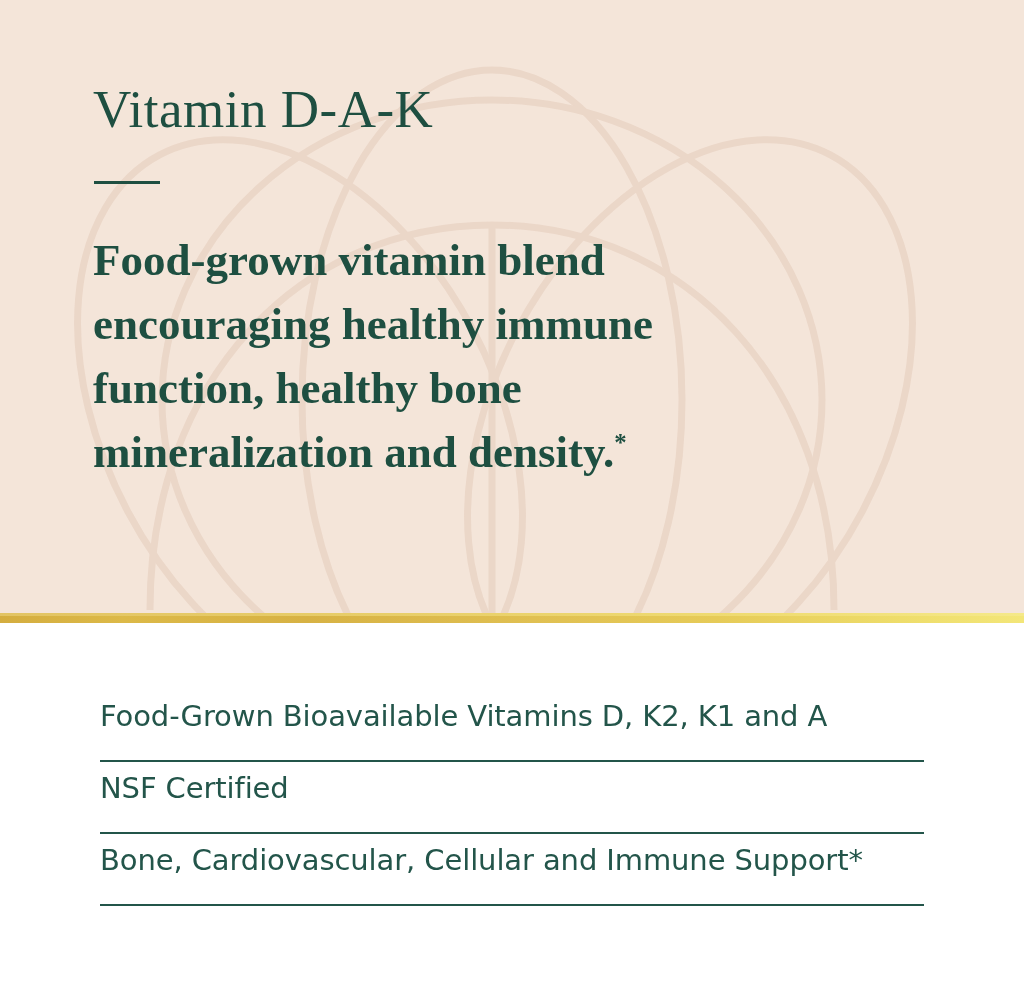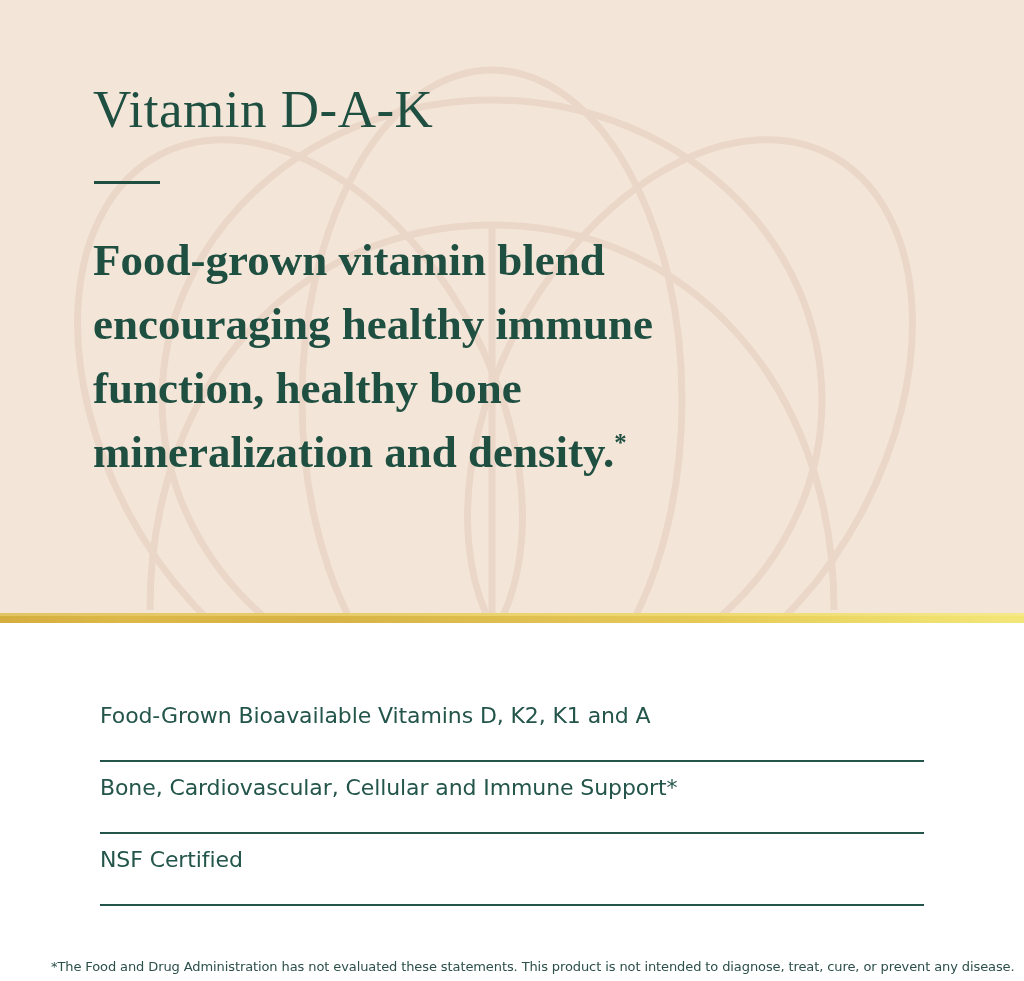--- a/index.html
+++ b/index.html
@@ -122,21 +122,21 @@
     position: relative;
     height: 72px;
   }
   .feature-label {
     position: absolute;
     left: 0;
     top: 11px;
     margin: 0;
     font-family: "DejaVu Sans", "Liberation Sans", sans-serif;
     font-weight: 400;
-    font-size: 22px;
+    font-size: 29px;
     line-height: 30px;
     letter-spacing: -0.1px;
     color: #23554a;
     white-space: nowrap;
   }
   .feature-divider {
     position: absolute;
     left: 0;
     bottom: 0;
     width: 824px;
@@ -189,26 +189,25 @@
   <div class="gold-band-top"></div>
 
   <div class="features">
 
     <div class="feature-row">
       <p class="feature-label">Food-Grown Bioavailable Vitamins D, K2, K1 and A</p>
       <div class="feature-divider"></div>
     </div>
 
     <div class="feature-row">
+      <p class="feature-label">NSF Certified</p>
+      <div class="feature-divider"></div>
+    </div>
+
+    <div class="feature-row">
       <p class="feature-label">Bone, Cardiovascular, Cellular and Immune Support*</p>
       <div class="feature-divider"></div>
     </div>
 
-    <div class="feature-row">
-      <p class="feature-label">NSF Certified</p>
-      <div class="feature-divider"></div>
-    </div>
-
   </div>
 
-  <p class="disclaimer">*The Food and Drug Administration has not evaluated these statements. This product is not intended to diagnose, treat, cure, or prevent any disease.</p>
 
 </div>
 
 </body></html>

